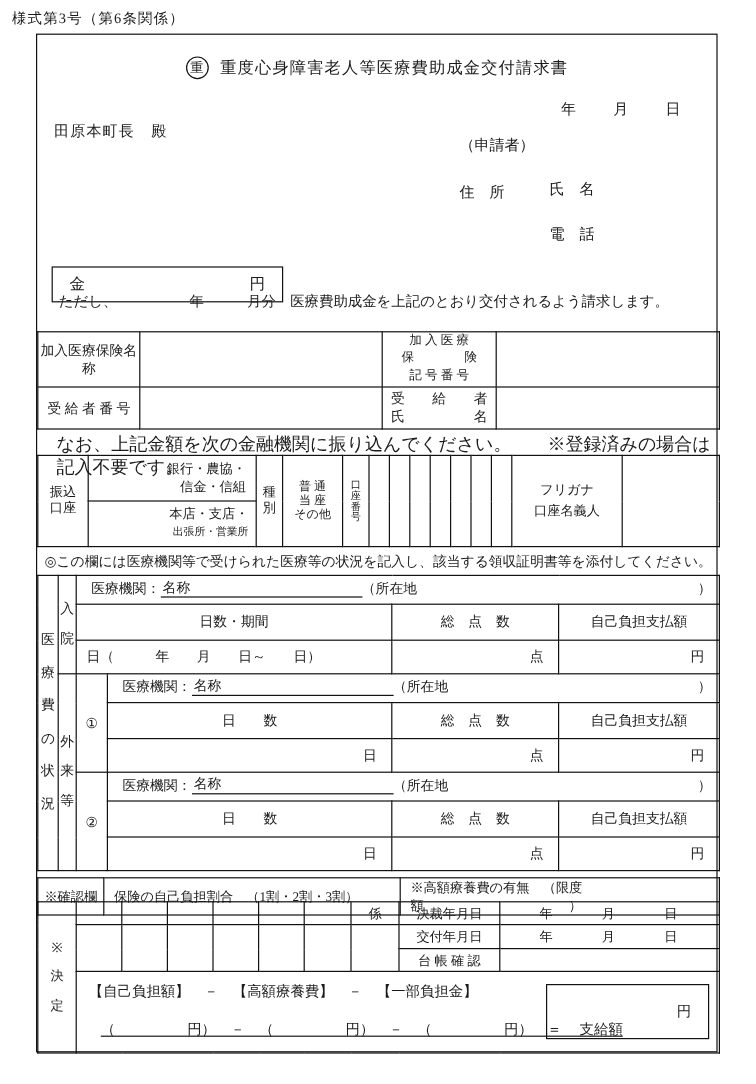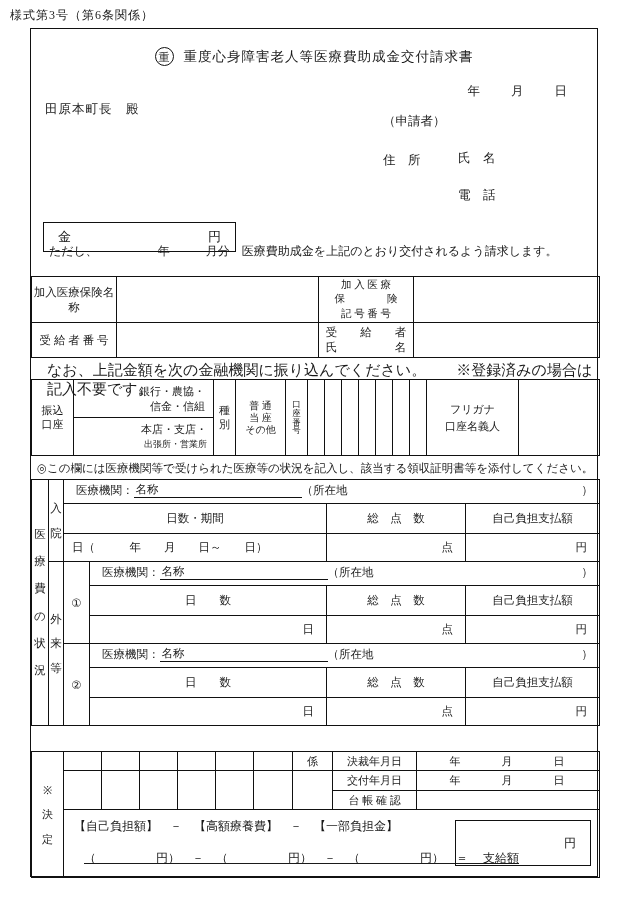--- a/index.html
+++ b/index.html
@@ -275,20 +275,34 @@
       <td class="ctr">自己負担支払額</td>
     </tr>
     <tr style="height:28px">
       <td class="rgt">日</td>
       <td class="rgt">点</td>
       <td class="rgt">円</td>
     </tr>
   </tbody>
     </table>
 
+  <table class="confirm-table">
+    <colgroup>
+        <col style="width:55px">
+        <col style="width:247px">
+        <col style="width:266px">
+      </colgroup>
+    <tbody>
+        <tr>
+      <td class="ctr">※確認欄</td>
+      <td class="lft">保険の自己負担割合　（1割・2割・3割）</td>
+      <td class="lft">※高額療養費の有無　（限度額　　　　　　　　　　　）</td>
+    </tr>
+  </tbody>
+    </table>
 
   <table class="decision-table">
     <colgroup>
       <col style="width:32px">
         <col style="width:38px">
         <col style="width:38px">
         <col style="width:38px">
         <col style="width:38px">
         <col style="width:38px">
         <col style="width:39px">

